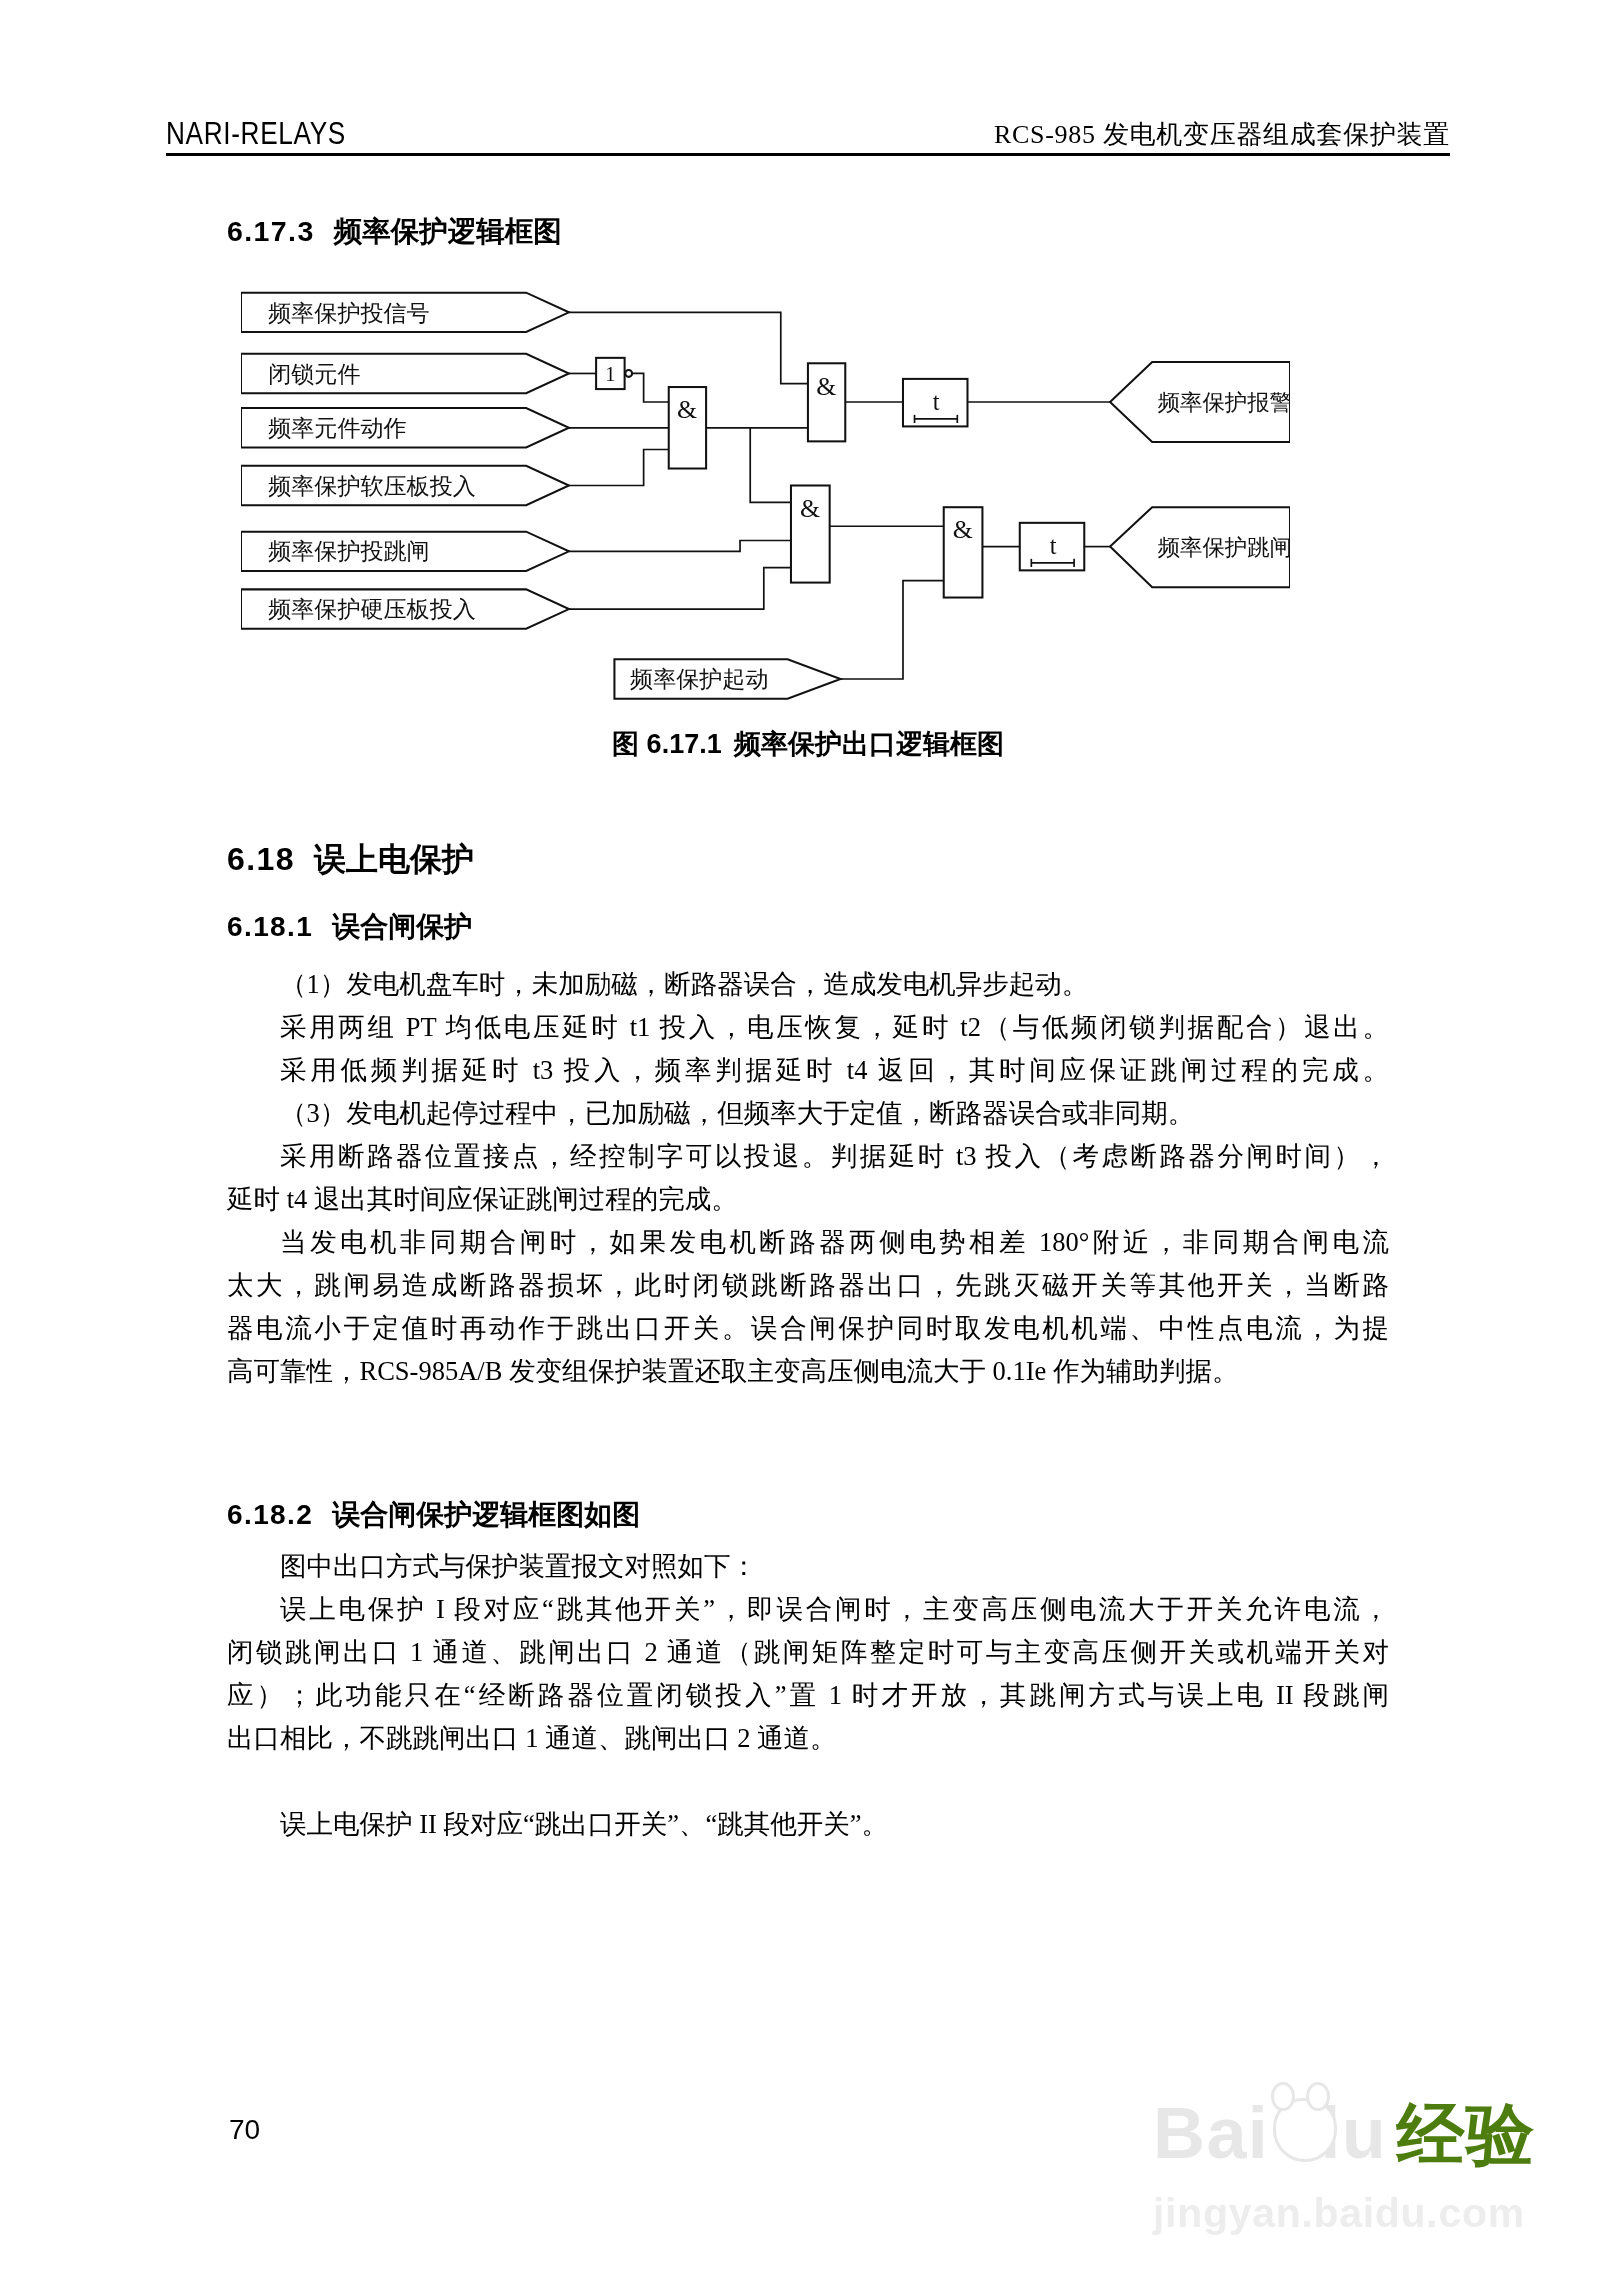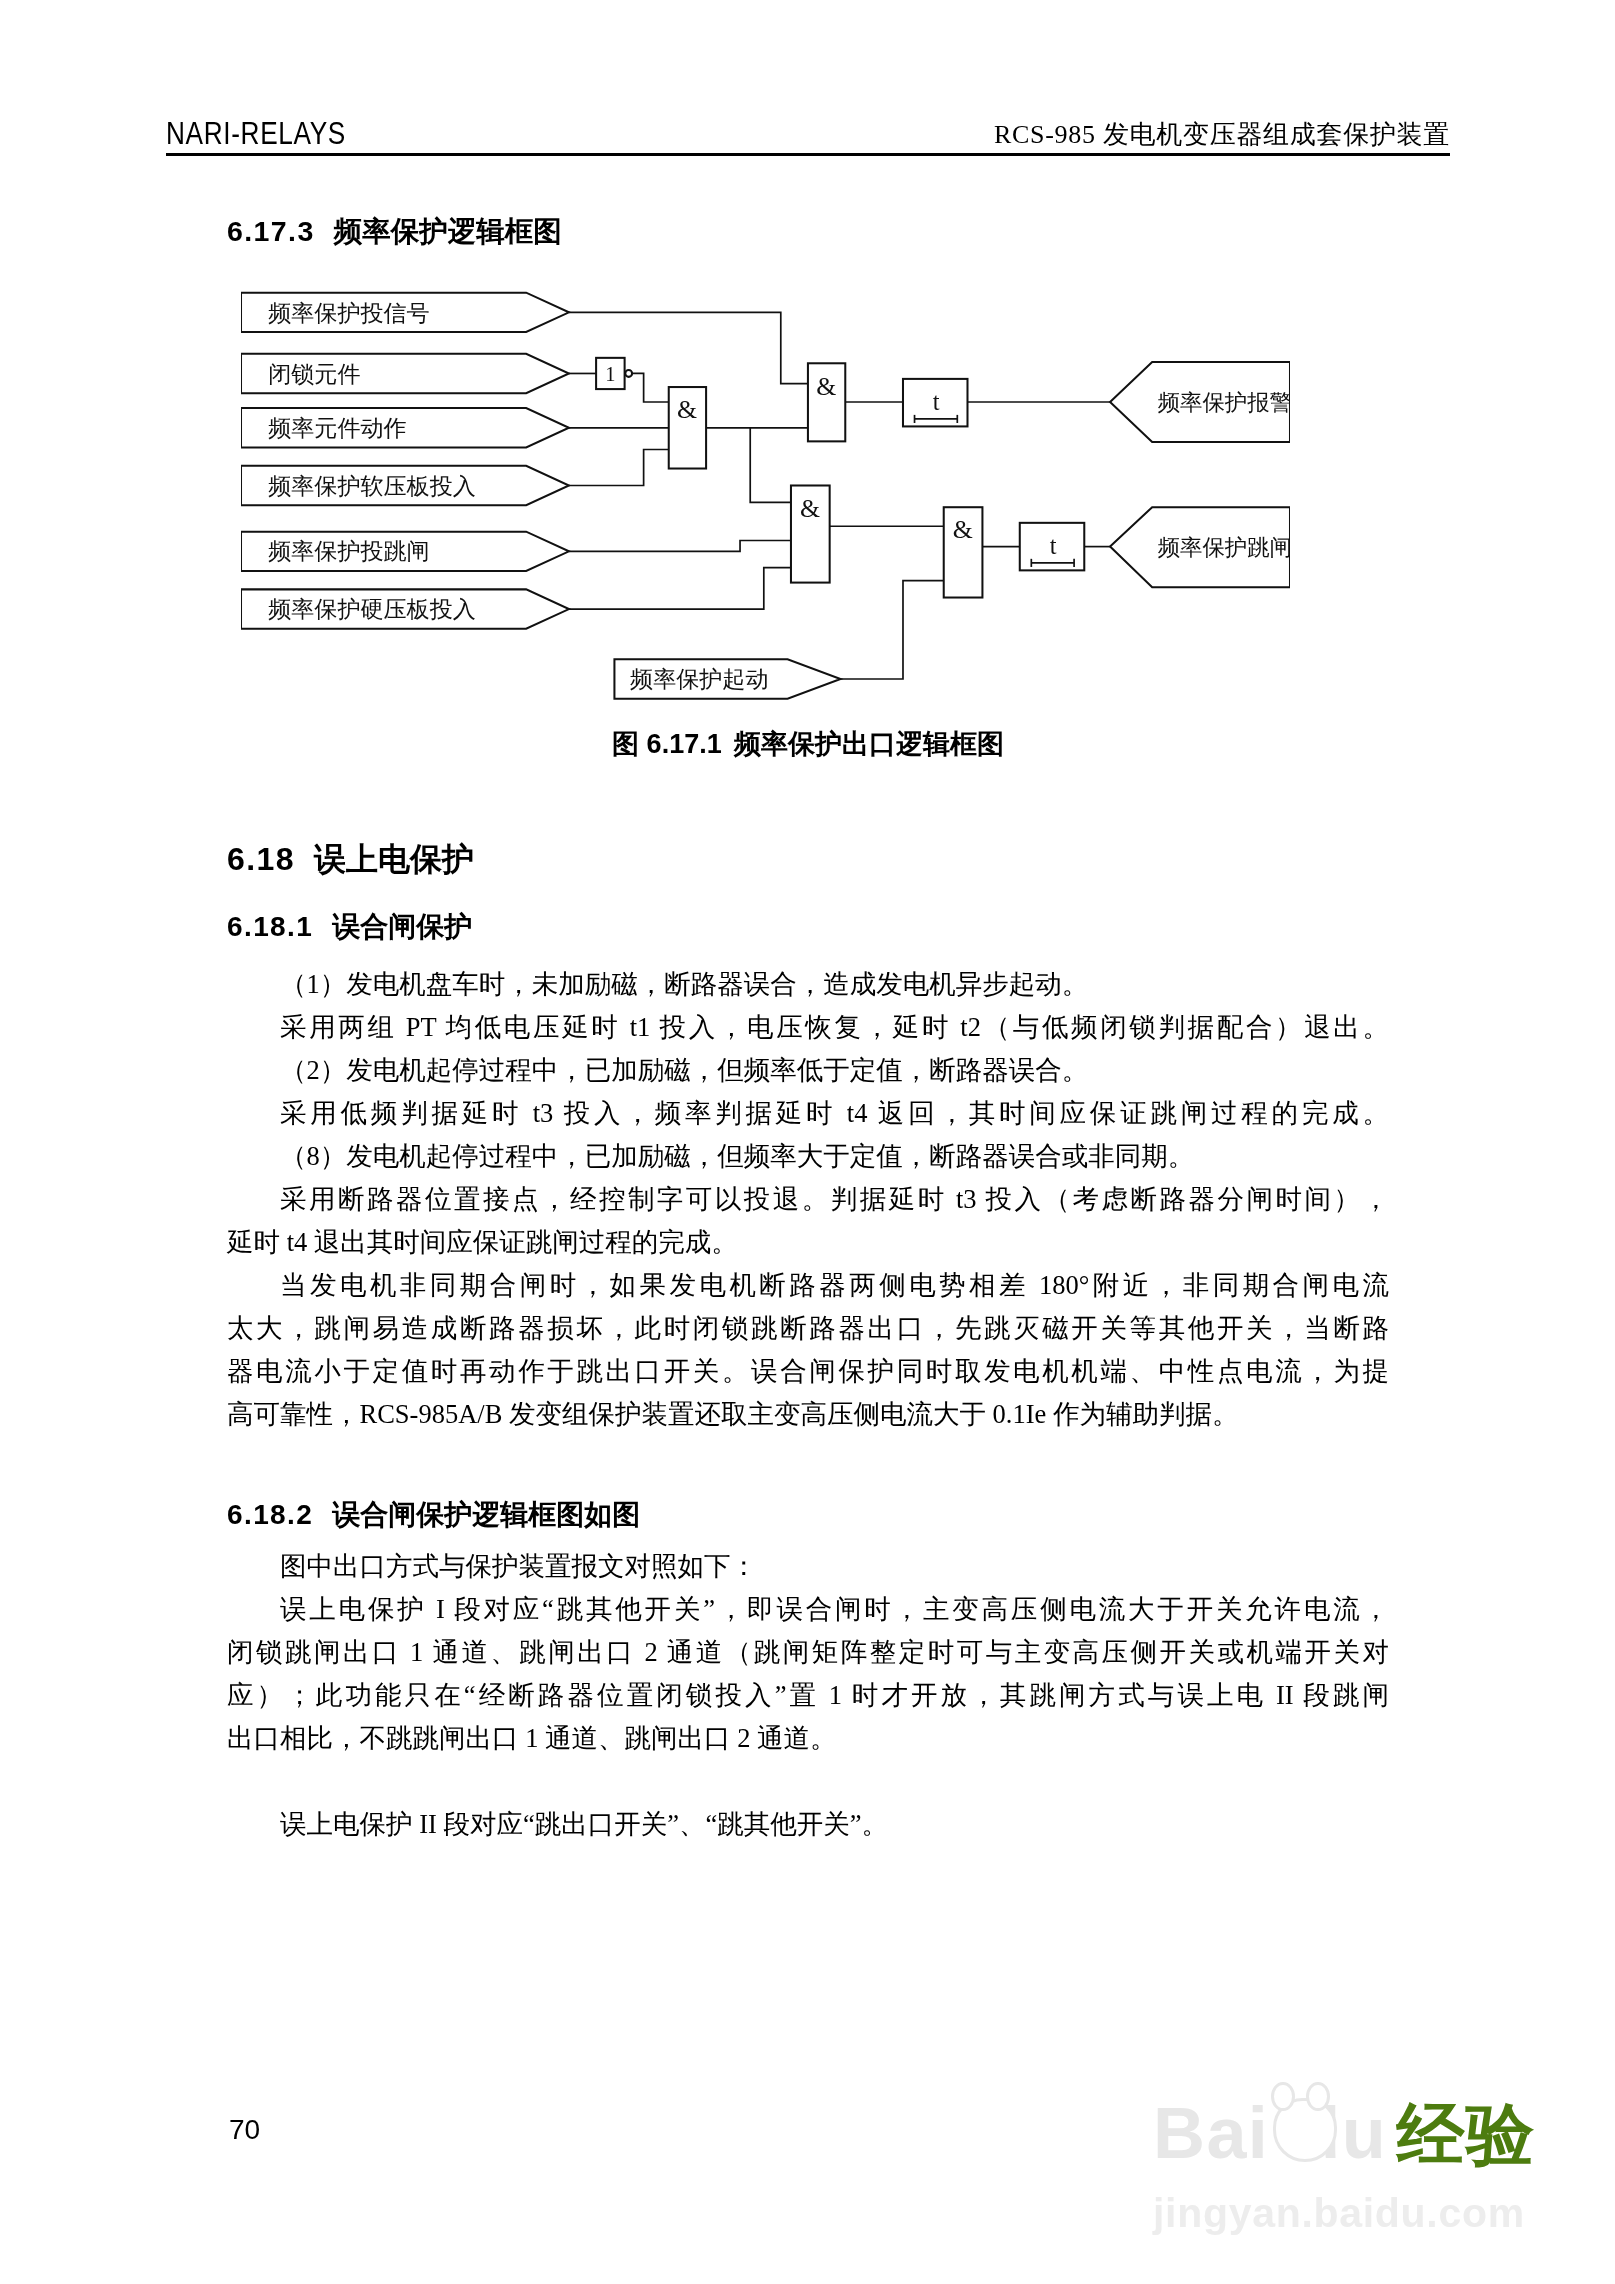--- a/index.html
+++ b/index.html
@@ -168,23 +168,22 @@
     <span class="num">6.18</span><span>误上电保护</span>
   </div>
 
   <div class="heading h-6181">
     <span class="num">6.18.1</span><span>误合闸保护</span>
   </div>
 
   <div class="body-block b1">
     <div class="bline ind">（1）发电机盘车时，未加励磁，断路器误合，造成发电机异步起动。</div>
     <div class="bline ind jl">采用两组 PT 均低电压延时 t1 投入，电压恢复，延时 t2（与低频闭锁判据配合）退出。</div>
-    <div class="bline ind">（2）发电机起停过程中，已加励磁，但频率低于定值，断路器误合。</div>
     <div class="bline ind jl">采用低频判据延时 t3 投入，频率判据延时 t4 返回，其时间应保证跳闸过程的完成。</div>
-    <div class="bline ind">（8）发电机起停过程中，已加励磁，但频率大于定值，断路器误合或非同期。</div>
+    <div class="bline ind">（3）发电机起停过程中，已加励磁，但频率大于定值，断路器误合或非同期。</div>
     <div class="bline ind jl">采用断路器位置接点，经控制字可以投退。判据延时 t3 投入（考虑断路器分闸时间），</div>
     <div class="bline">延时 t4 退出其时间应保证跳闸过程的完成。</div>
     <div class="bline ind jl">当发电机非同期合闸时，如果发电机断路器两侧电势相差 180°附近，非同期合闸电流</div>
     <div class="bline jl">太大，跳闸易造成断路器损坏，此时闭锁跳断路器出口，先跳灭磁开关等其他开关，当断路</div>
     <div class="bline jl">器电流小于定值时再动作于跳出口开关。误合闸保护同时取发电机机端、中性点电流，为提</div>
     <div class="bline">高可靠性，RCS-985A/B 发变组保护装置还取主变高压侧电流大于 0.1Ie 作为辅助判据。</div>
   </div>
 
   <div class="heading h-6182">
     <span class="num">6.18.2</span><span>误合闸保护逻辑框图如图</span>

